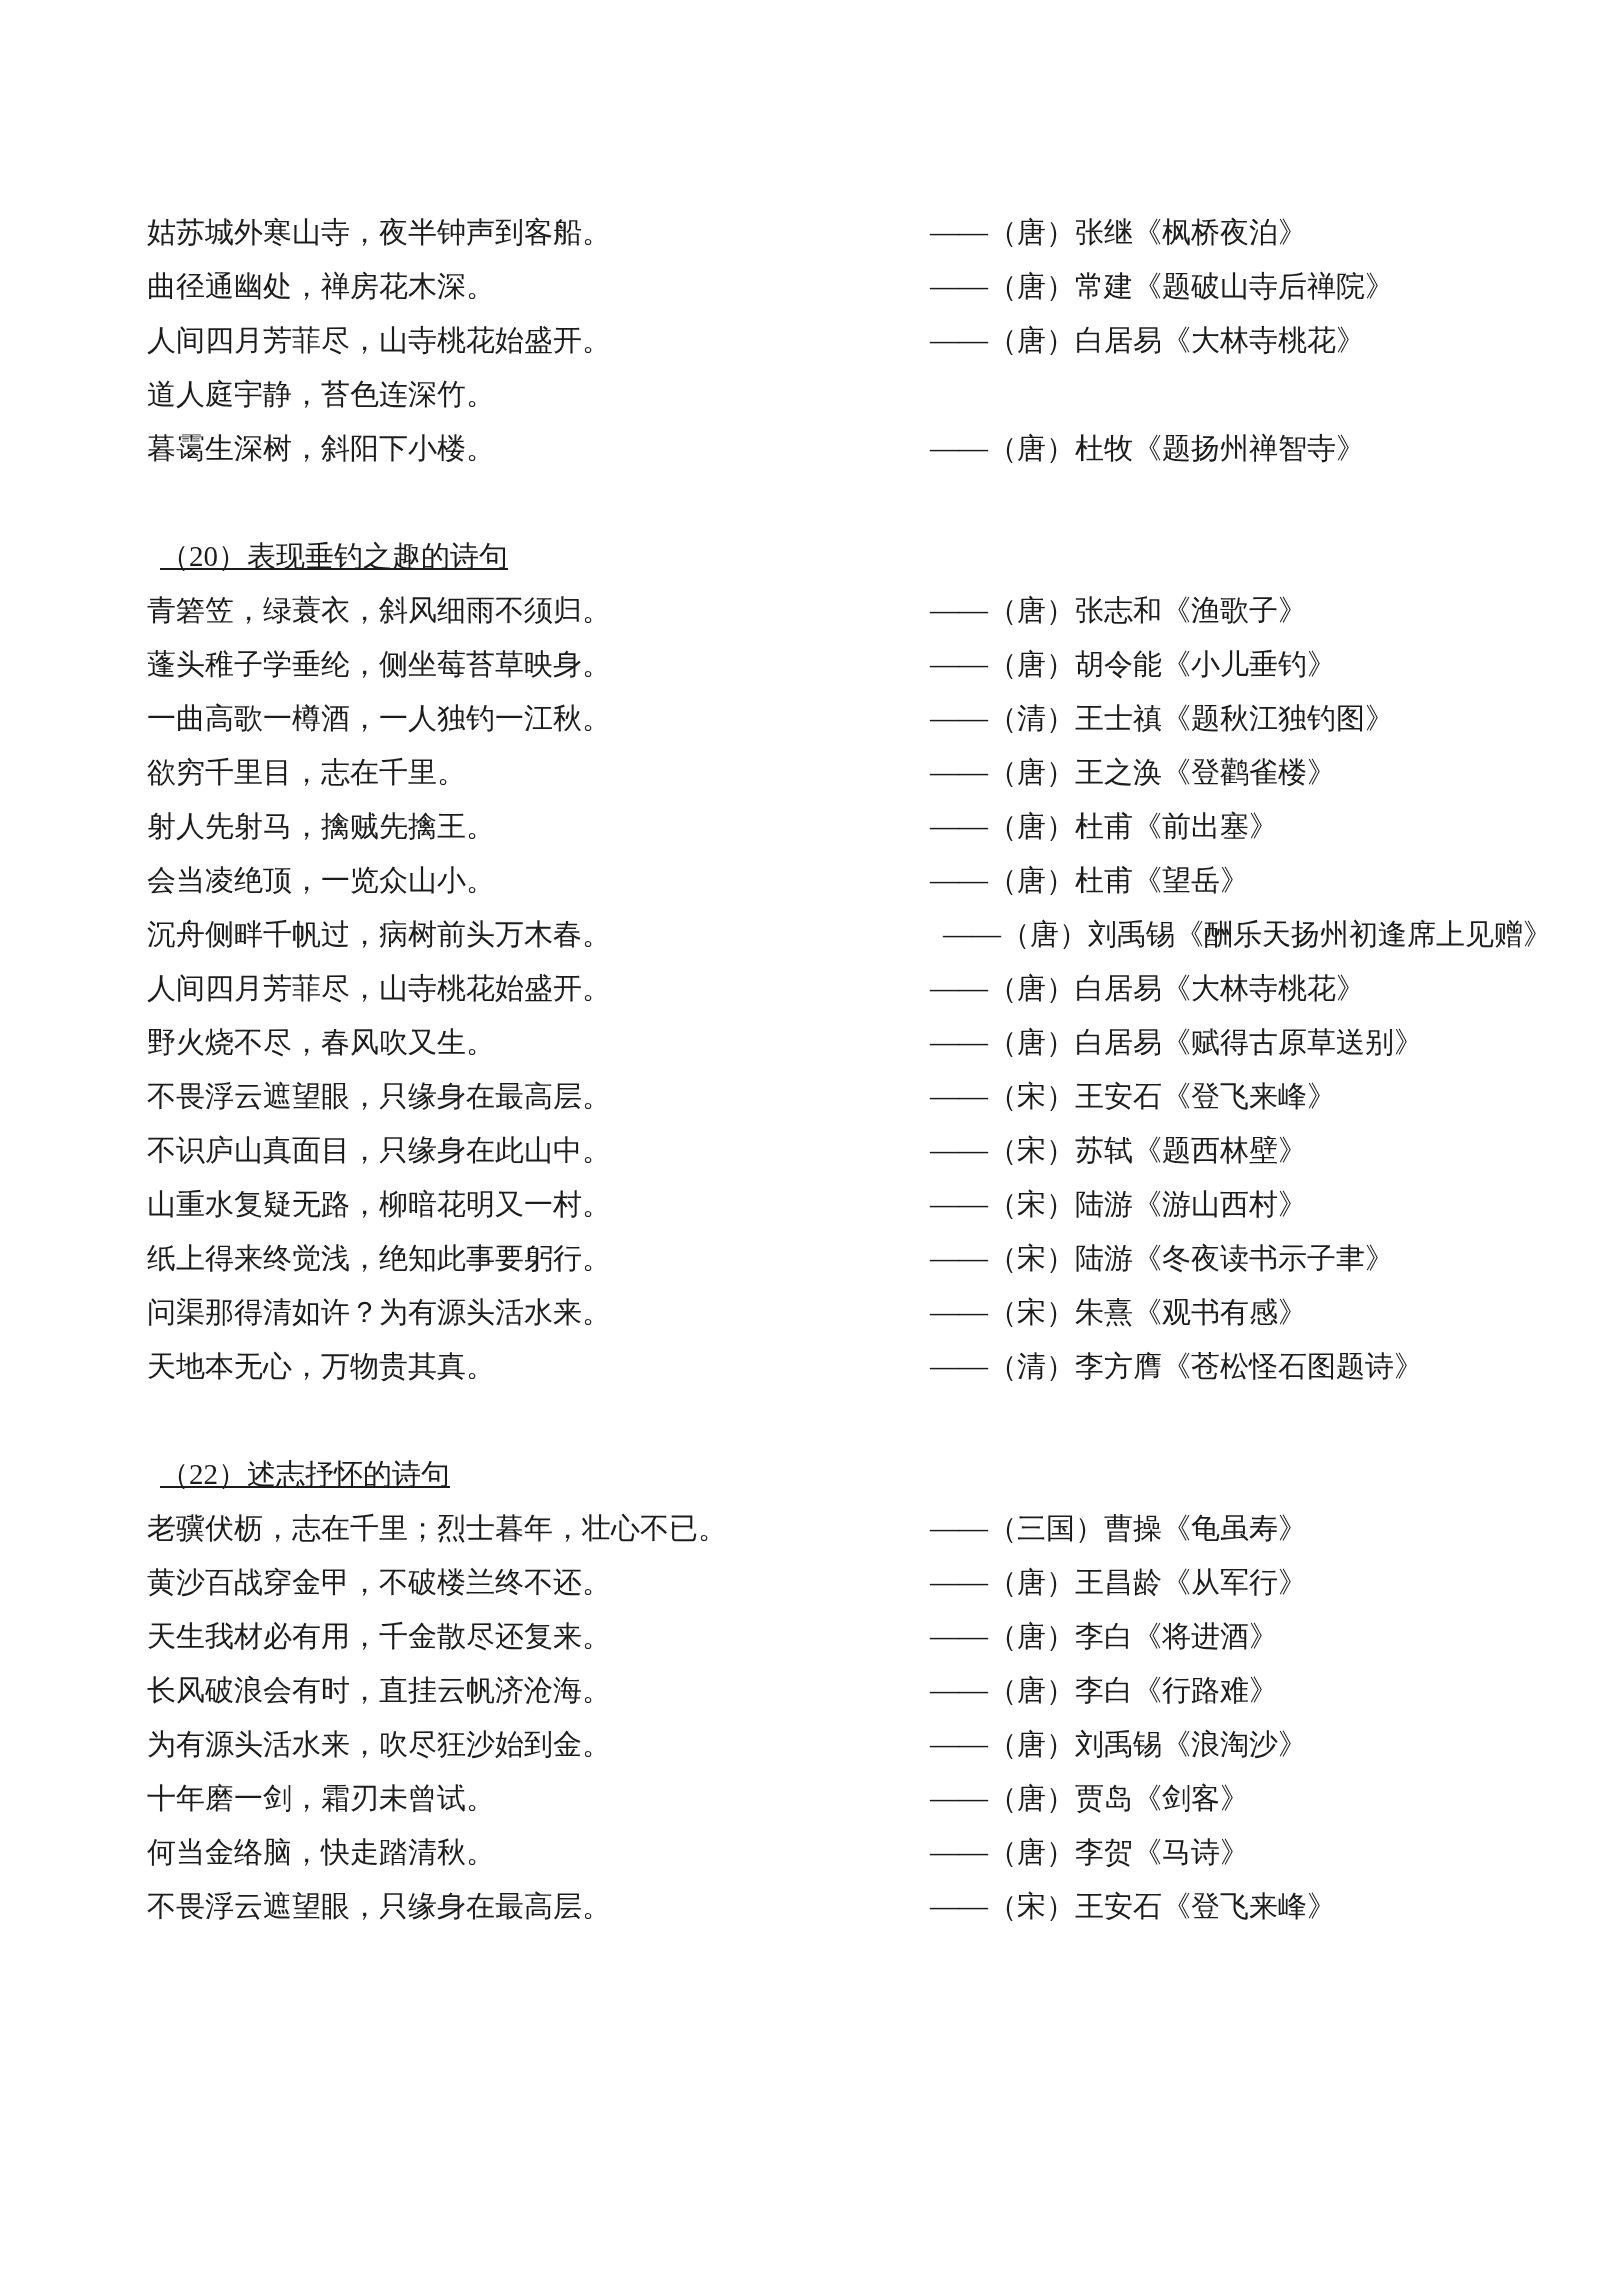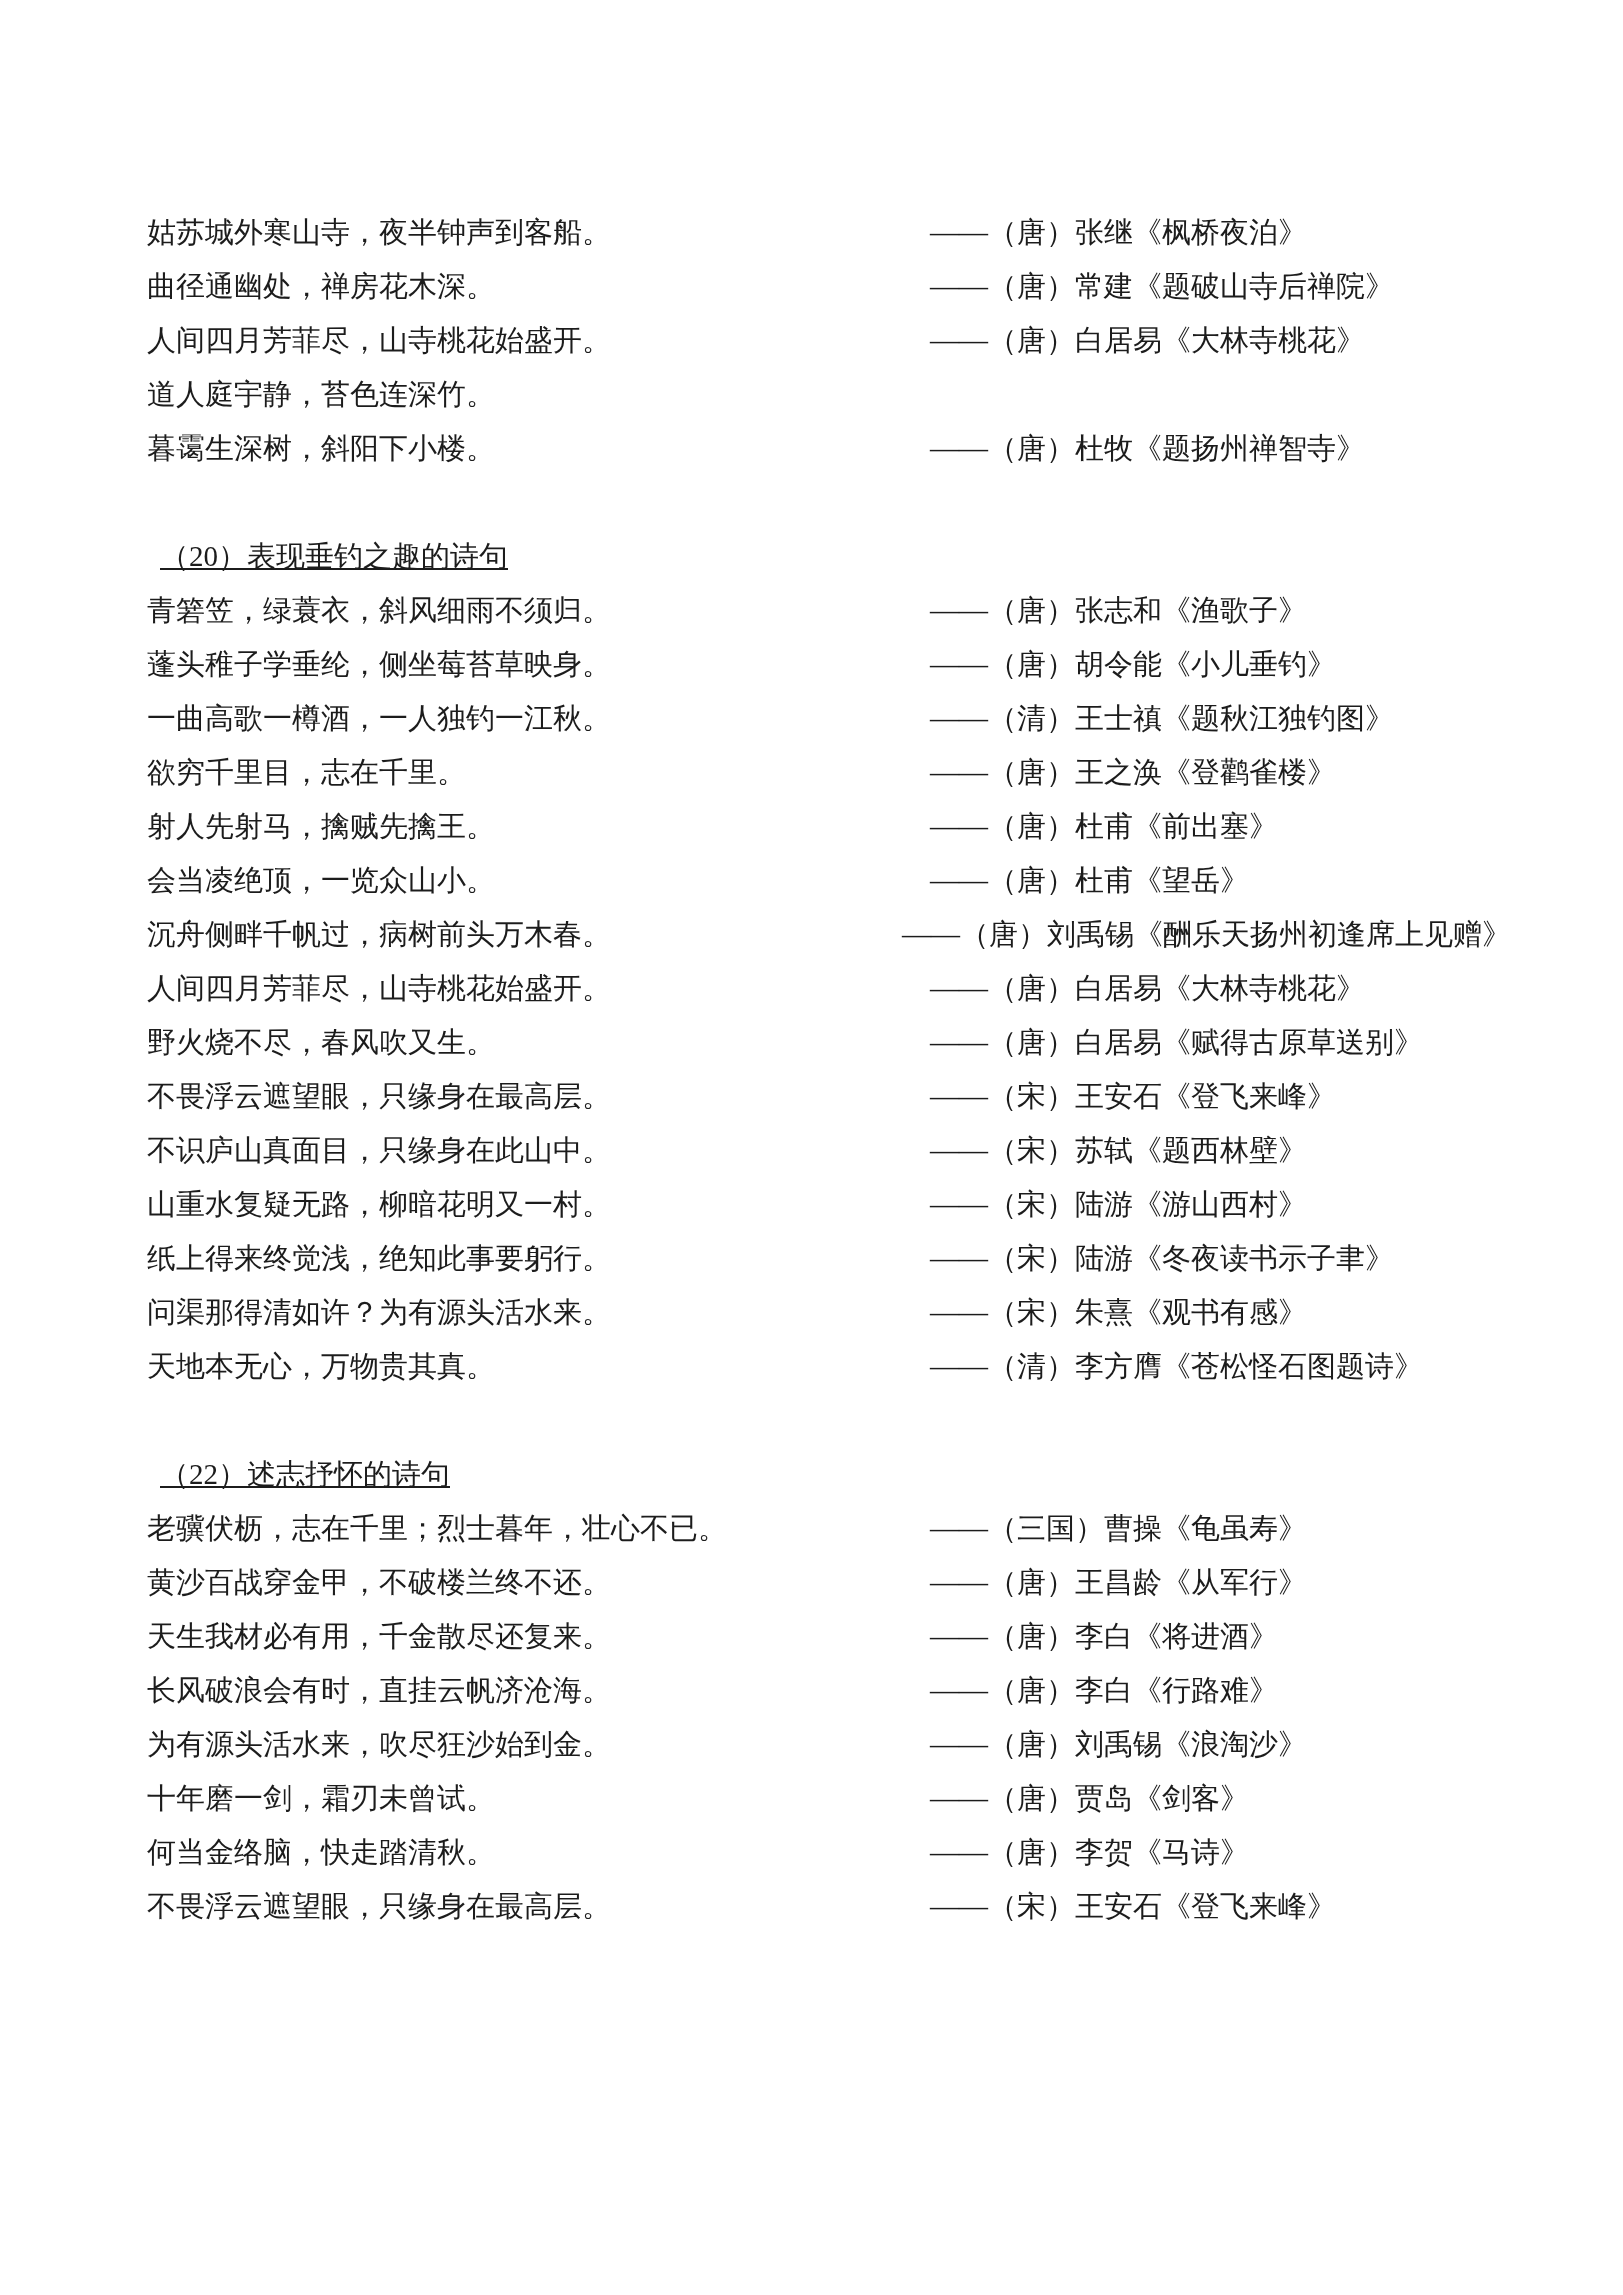--- a/index.html
+++ b/index.html
@@ -36,21 +36,21 @@
     left: 147px;
     top: 0;
   }
   .source {
     position: absolute;
     left: 930px;
     top: 0;
     text-align: center;
   }
   .source.shifted {
-    left: 902px;
+    left: 943px;
   }
   .heading {
     position: absolute;
     left: 160px;
     top: 0;
     text-decoration: underline;
   }
 </style>
 </head>
 <body>

